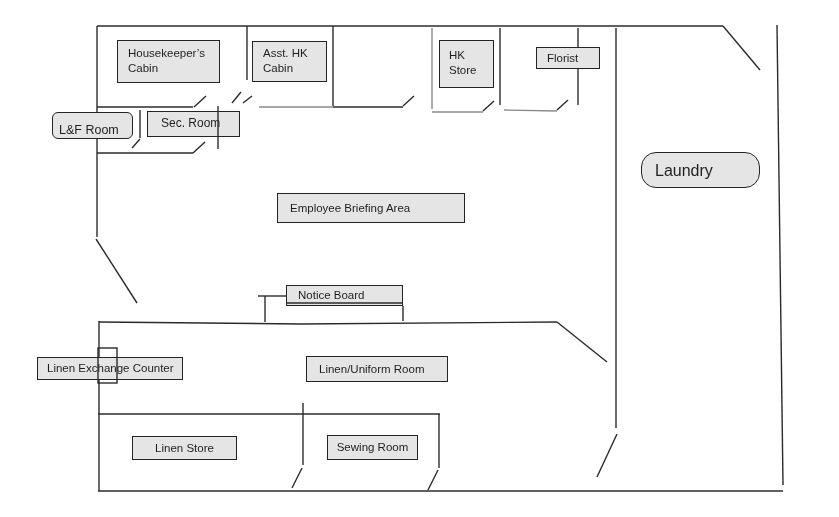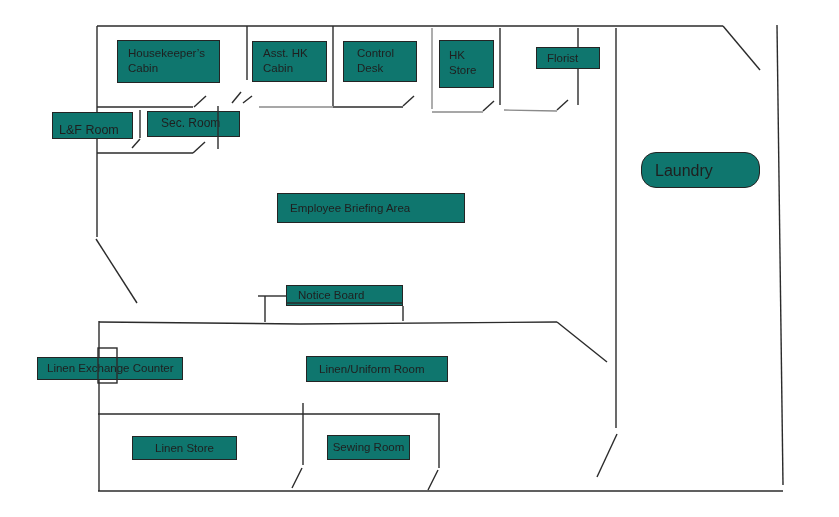--- a/index.html
+++ b/index.html
@@ -4,21 +4,21 @@
 <style>
   html,body{margin:0;padding:0;background:#ffffff;}
   .canvas{
     position:relative;width:839px;height:517px;background:#ffffff;
     font-family:"Liberation Sans", sans-serif;overflow:hidden;
   }
   svg.layer{position:absolute;left:0;top:0;}
   .walls{z-index:1;}
   .overlay{z-index:3;}
   .room-box{
-    position:absolute;z-index:2;background:#0f766e;
+    position:absolute;z-index:2;background:#e5e5e5;
     border:1.5px solid #242424;color:#1f1f1f;
     font-size:11.5px;line-height:1.32;box-sizing:border-box;
     white-space:nowrap;overflow:hidden;
   }
   .wrap{white-space:normal;}
   .ctr{text-align:center;}
   .big{font-size:16px;border-radius:15px;}
 </style>
 </head>
 <body>
@@ -71,43 +71,42 @@
       <path d="M432,28 L432,109"></path>
       <path d="M432,112 L483,112"></path>
       <path d="M504,110 L557,111"></path>
     </g>
   </svg>
 
   <div class="room-box wrap" style="left:117px;top:40px;width:103px;height:43px;padding:5px 6px 0 10px;"><span>Housekeeper’s Cabin</span></div>
 
   <div class="room-box wrap" style="left:252px;top:41px;width:75px;height:41px;padding:4px 4px 0 10px;"><span>Asst. HK Cabin</span></div>
 
-  <div class="room-box wrap" style="left:343px;top:41px;width:74px;height:41px;padding:4px 4px 0 13px;"><span>Control Desk</span></div>
 
   <div class="room-box wrap" style="left:439px;top:40px;width:55px;height:48px;padding:7px 3px 0 9px;"><span>HK Store</span></div>
 
   <div class="room-box" style="left:536px;top:47px;width:64px;height:22px;padding:3px 0 0 10px;"><span>Florist</span></div>
 
   <div class="room-box big" style="left:641px;top:152px;width:119px;height:36px;padding:7px 0 0 13px;"><span>Laundry</span></div>
 
-  <div class="room-box" style="left:52px;top:112px;width:81px;height:27px;padding:9px 0 0 6px;font-size:12.5px;"><span>L&amp;F Room</span></div>
+  <div class="room-box" style="left:52px;top:112px;width:81px;height:27px;padding:9px 0 0 6px;font-size:12.5px;border-radius:6px;"><span>L&amp;F Room</span></div>
 
   <div class="room-box" style="left:147px;top:111px;width:93px;height:26px;padding:4px 0 0 13px;font-size:12px;"><span>Sec. Room</span></div>
 
   <div class="room-box" style="left:277px;top:193px;width:188px;height:30px;padding:7px 0 0 12px;"><span>Employee Briefing Area</span></div>
 
   <div class="room-box" style="left:286px;top:285px;width:117px;height:21px;padding:2px 0 0 11px;"><span>Notice Board</span></div>
 
   <div class="room-box" style="left:37px;top:357px;width:146px;height:23px;padding:3px 0 0 9px;"><span>Linen Exchange Counter</span></div>
 
   <div class="room-box" style="left:306px;top:356px;width:142px;height:26px;padding:5px 0 0 12px;"><span>Linen/Uniform Room</span></div>
 
   <div class="room-box ctr" style="left:132px;top:436px;width:105px;height:24px;padding:4px 0 0 0;"><span>Linen Store</span></div>
 
-  <div class="room-box ctr" style="left:327px;top:435px;width:83px;height:25px;padding:4px 0 0 0;"><span>Sewing Room</span></div>
+  <div class="room-box ctr" style="left:327px;top:435px;width:91px;height:25px;padding:4px 0 0 0;"><span>Sewing Room</span></div>
 
   <svg class="layer overlay" width="839" height="517">
     <g fill="none" stroke-width="1.4" stroke="#2b2b2b">
       <path d="M218,106 L218,149"></path>
       <rect x="98" y="348" width="19" height="35"></rect>
       <path d="M258,296 L287,296"></path>
       <path d="M265,296 L265,322"></path>
       <path d="M286,303 L403,303"></path>
       <path d="M403,306 L403,321"></path>
     </g>

